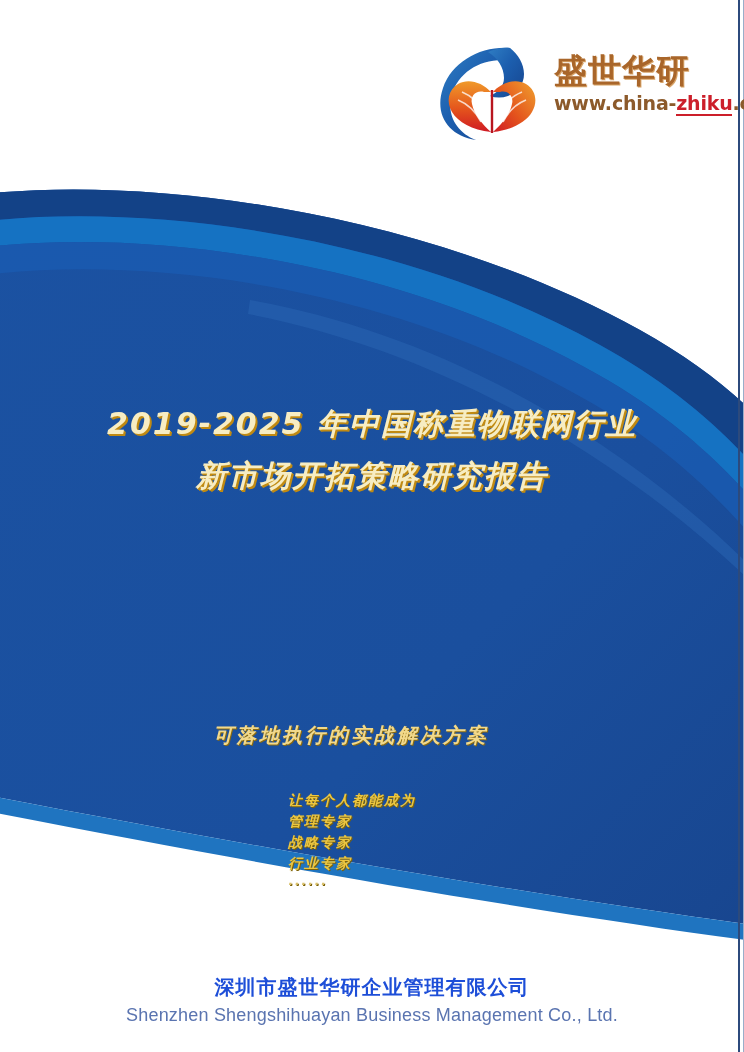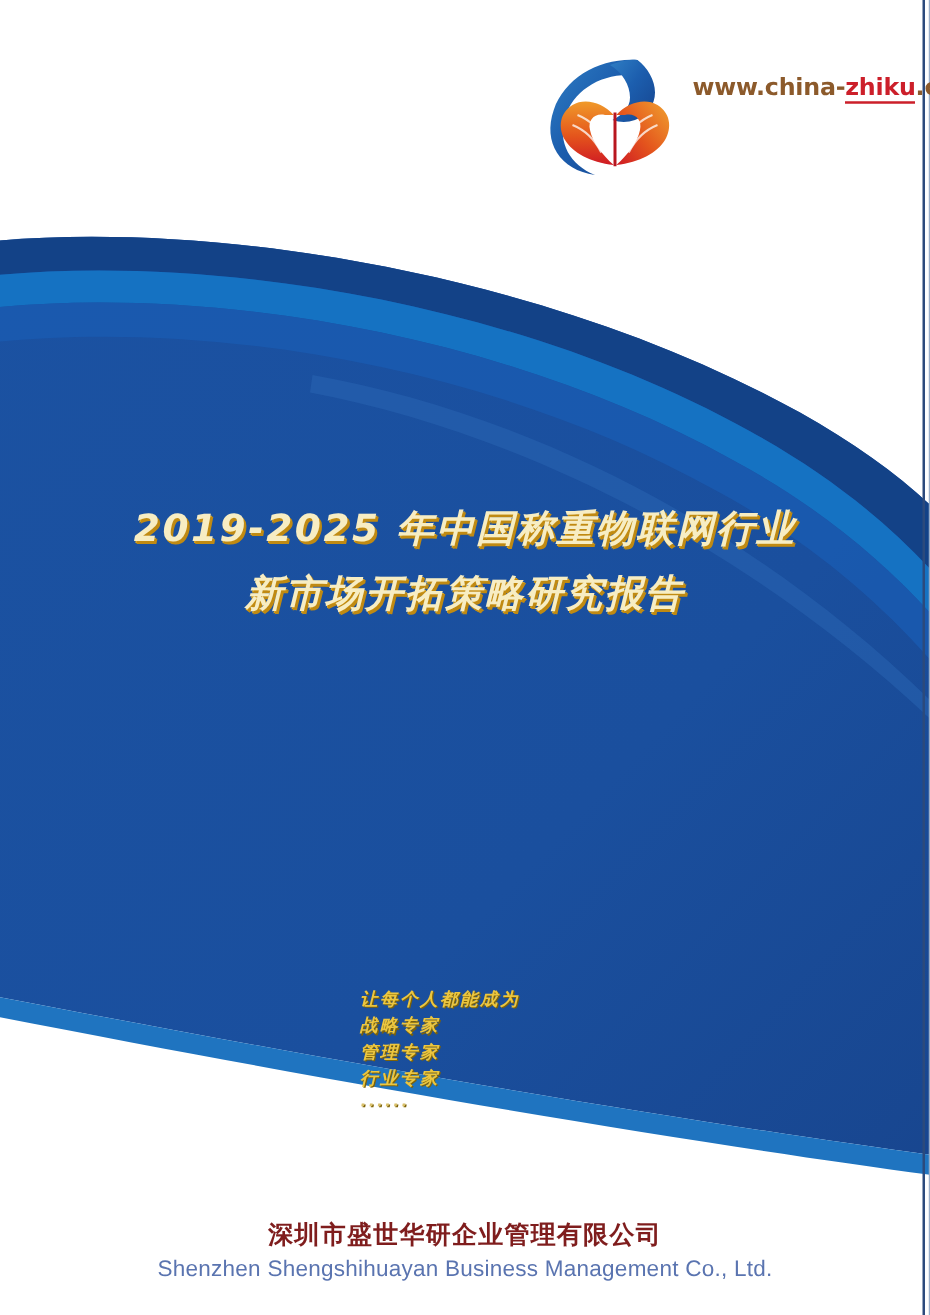--- a/index.html
+++ b/index.html
@@ -155,21 +155,21 @@
     position: absolute;
     left: 0;
     top: 975px;
     width: 744px;
     text-align: center;
   }
   #footer-cn {
     font-family: "DejaVu Sans", sans-serif;
     font-size: 20px;
     font-weight: bold;
-    color: #7f1d1d;
+    color: #1d4ed8;
     letter-spacing: 1px;
     line-height: 1.2;
     white-space: nowrap;
   }
   #footer-en {
     margin-top: 6px;
     font-family: "Liberation Sans", sans-serif;
     font-size: 18px;
     color: #5a74b0;
     letter-spacing: 0.2px;
@@ -294,36 +294,38 @@
         <path d="M30,52 C 40,56 48,64 53,74"></path>
         <path d="M26,60 C 36,64 44,72 49,82"></path>
         <path d="M90,52 C 80,56 72,64 67,74"></path>
         <path d="M94,60 C 84,64 76,72 71,82"></path>
       </g>
 
       <path d="M60,50 L60,93" stroke="#b8161f" stroke-width="2.4" fill="none"></path>
     </svg>
 
     <div id="logo-wordmark">
+      <div id="logo-cn">盛世华研</div>
       <div id="logo-url">
         <span class="url-brown">www.</span><span class="url-brown">china-</span><span class="url-red">zhiku</span><span class="url-brown">.com</span>
       </div>
     </div>
   </div>
 
   <div id="title-block">
     <div class="title-line">2019-2025 年中国称重物联网行业</div>
     <div class="title-line">新市场开拓策略研究报告</div>
   </div>
 
+  <div id="subtitle">可落地执行的实战解决方案</div>
 
   <div id="tagline">
     <div class="tagline-line">让每个人都能成为</div>
+    <div class="tagline-line">管理专家</div>
     <div class="tagline-line">战略专家</div>
-    <div class="tagline-line">管理专家</div>
     <div class="tagline-line">行业专家</div>
     <div class="tagline-line tagline-dots">······</div>
   </div>
 
   <div id="footer">
     <div id="footer-cn">深圳市盛世华研企业管理有限公司</div>
     <div id="footer-en">Shenzhen Shengshihuayan Business Management Co., Ltd.</div>
   </div>
 
 </div>

